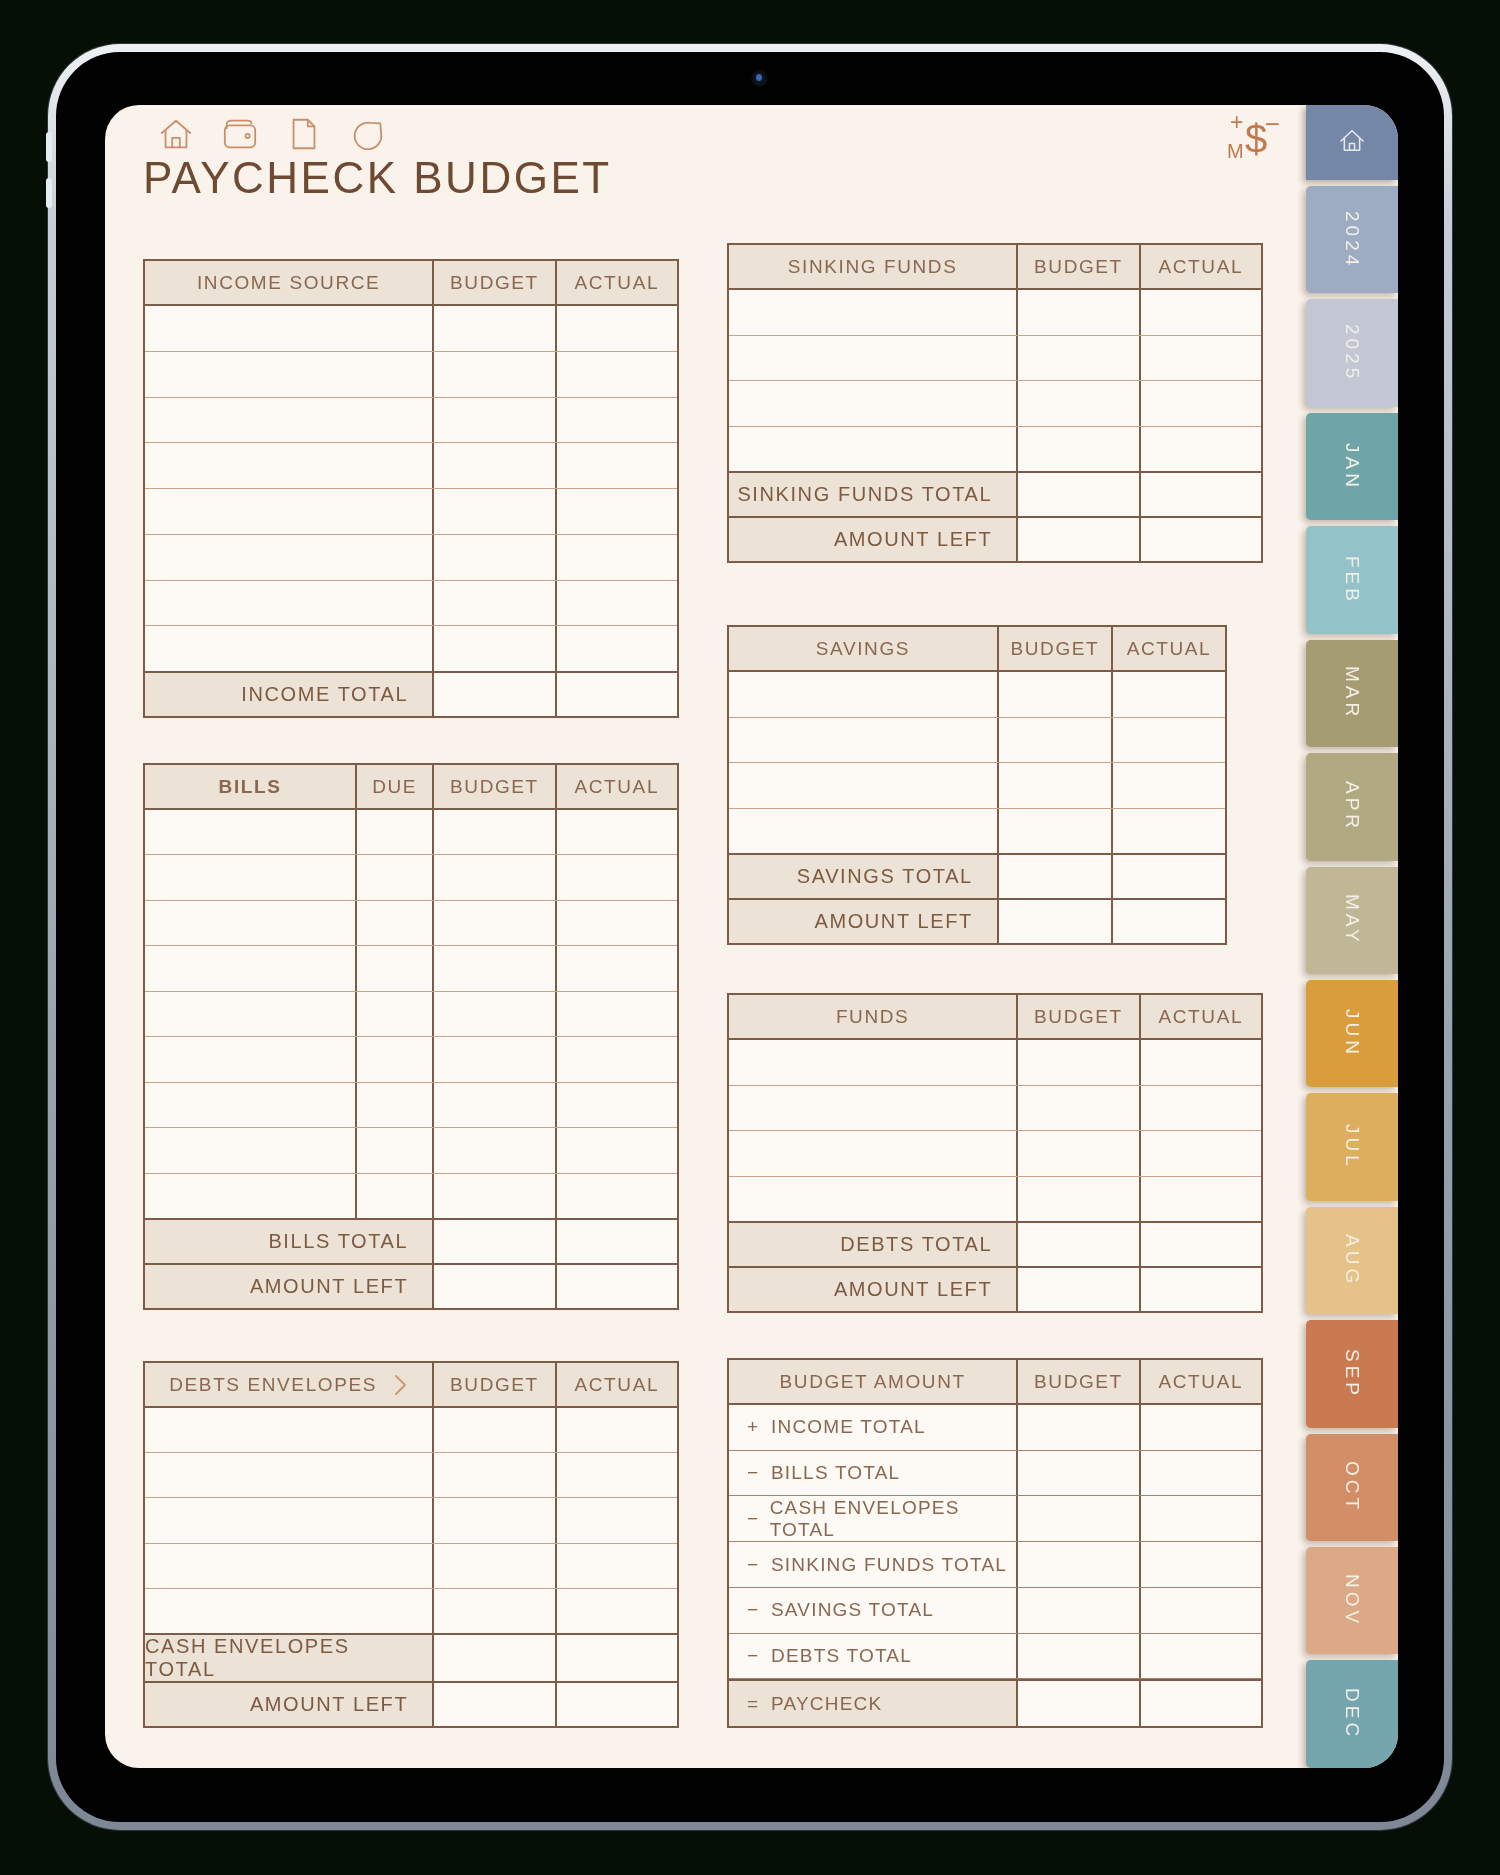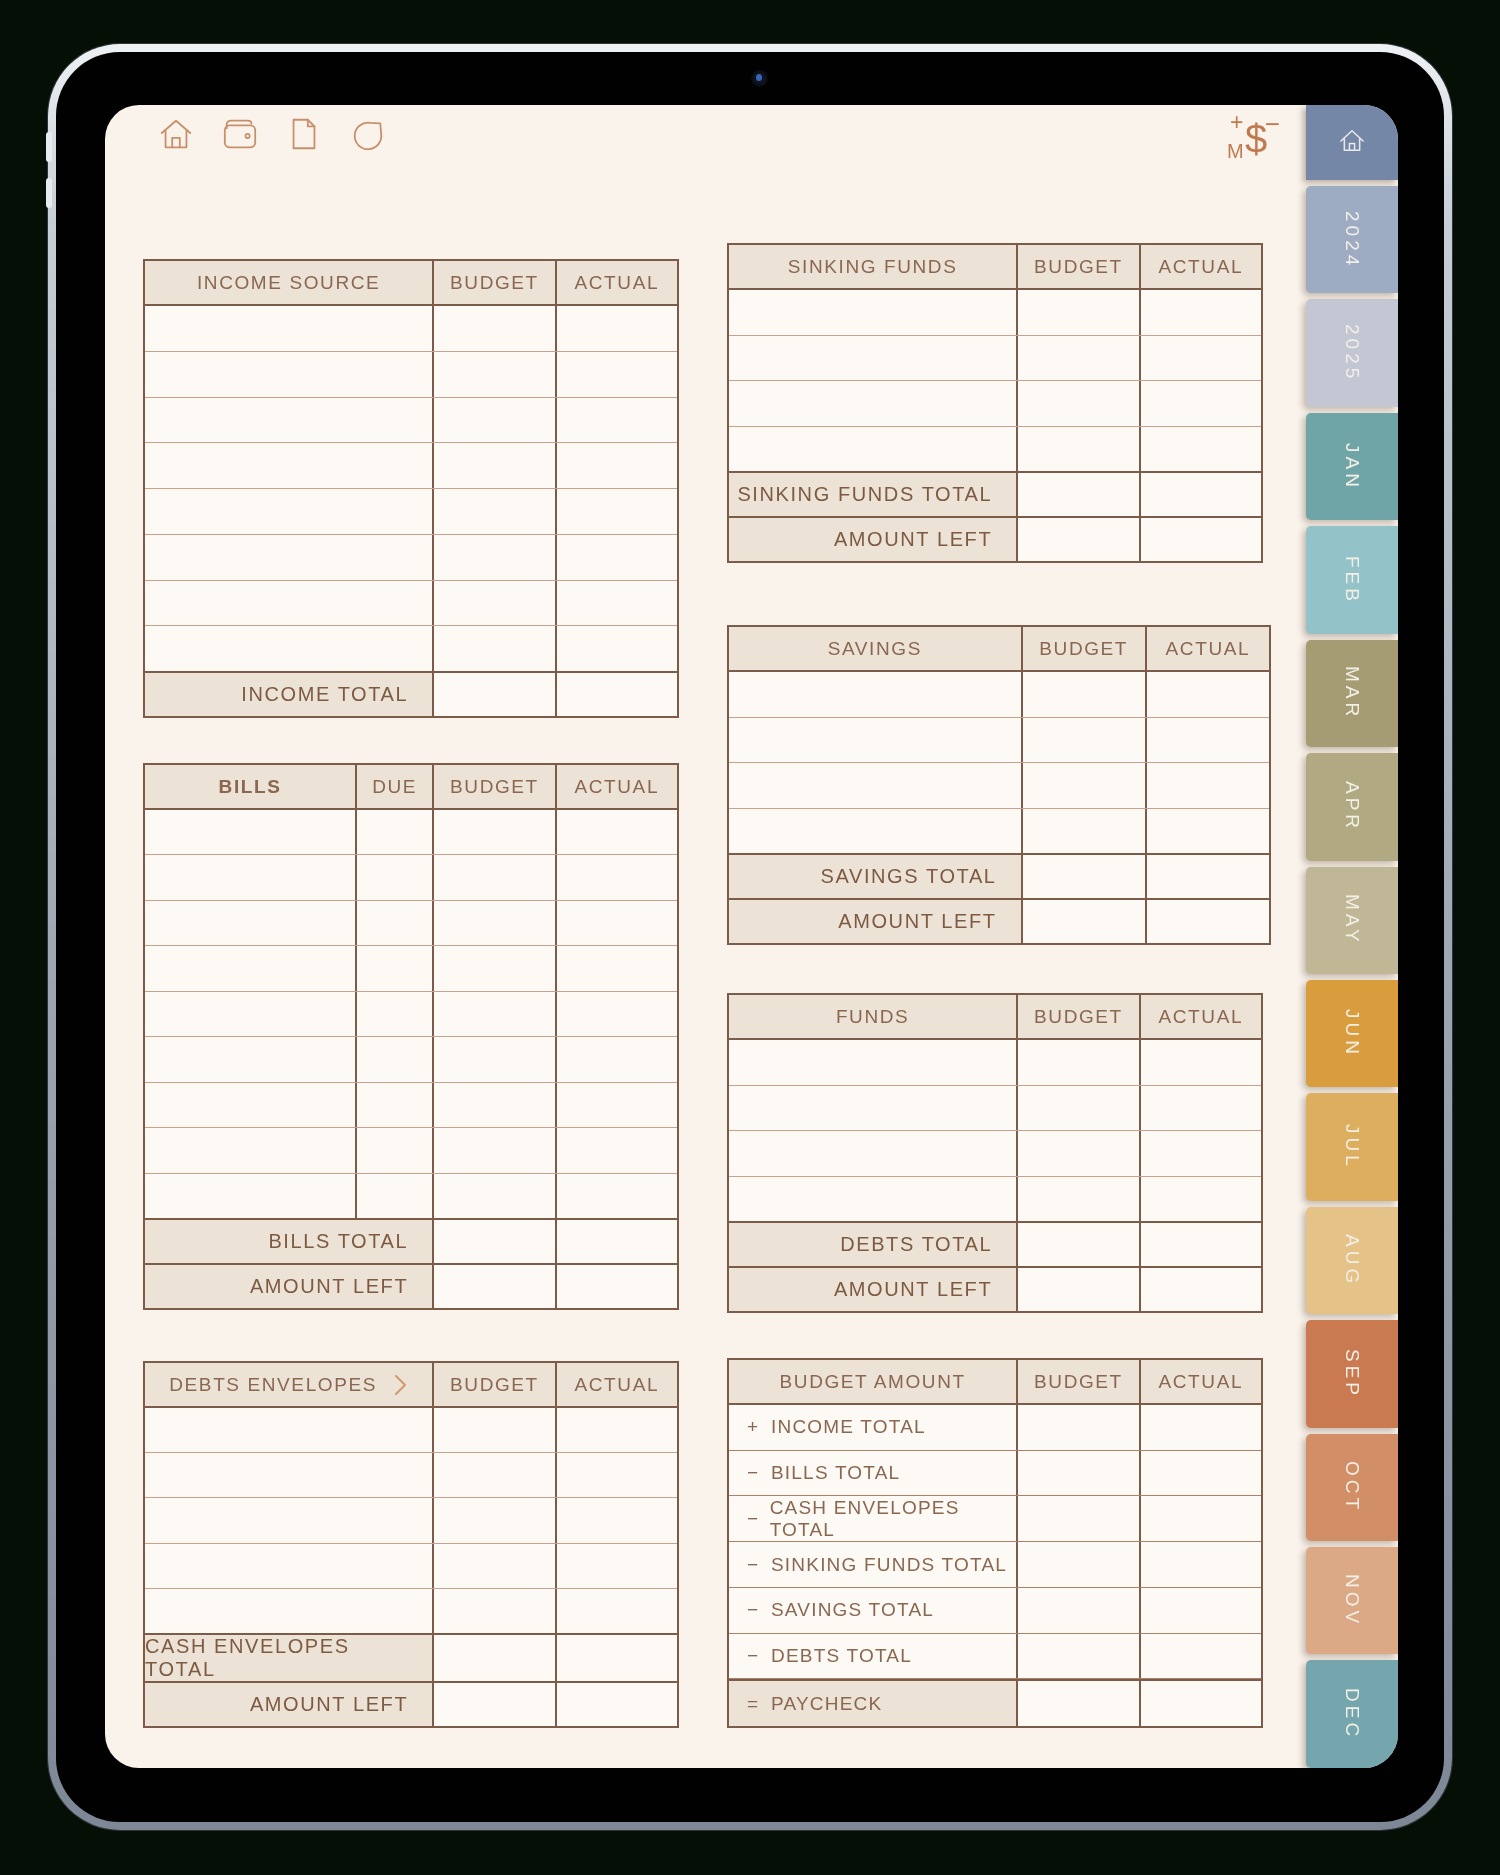--- a/index.html
+++ b/index.html
@@ -130,20 +130,21 @@
       </span>
     </div>
 
     <div class="money">
       <span class="m-plus">+</span>
       <span class="m-minus">−</span>
       <span class="m-letter">M</span>
       <span class="m-dollar">$</span>
     </div>
 
+    <div class="title">PAYCHECK BUDGET</div>
 
     <div class="tbl" id="tbl-income" style="left:38px;top:154px;width:536px;height:459px;">
       <div class="t-head">
         <div class="c-main">INCOME SOURCE</div>
         <div class="c-val">BUDGET</div>
         <div class="c-val">ACTUAL</div>
       </div>
       <div class="t-body">
           <div class="t-row">
             <div class="c-main"></div>
@@ -353,21 +354,21 @@
         <div class="c-val"></div>
         <div class="c-val"></div>
       </div>
       <div class="t-total">
         <div class="lbl">AMOUNT LEFT</div>
         <div class="c-val"></div>
         <div class="c-val"></div>
       </div>
     </div>
 
-    <div class="tbl" id="tbl-savings" style="left:622px;top:520px;width:544px;height:320px;">
+    <div class="tbl" id="tbl-savings" style="left:622px;top:520px;width:500px;height:320px;">
       <div class="t-head">
         <div class="c-main">SAVINGS</div>
         <div class="c-val">BUDGET</div>
         <div class="c-val">ACTUAL</div>
       </div>
       <div class="t-body">
           <div class="t-row">
             <div class="c-main"></div>
             <div class="c-val"></div>
             <div class="c-val"></div>

